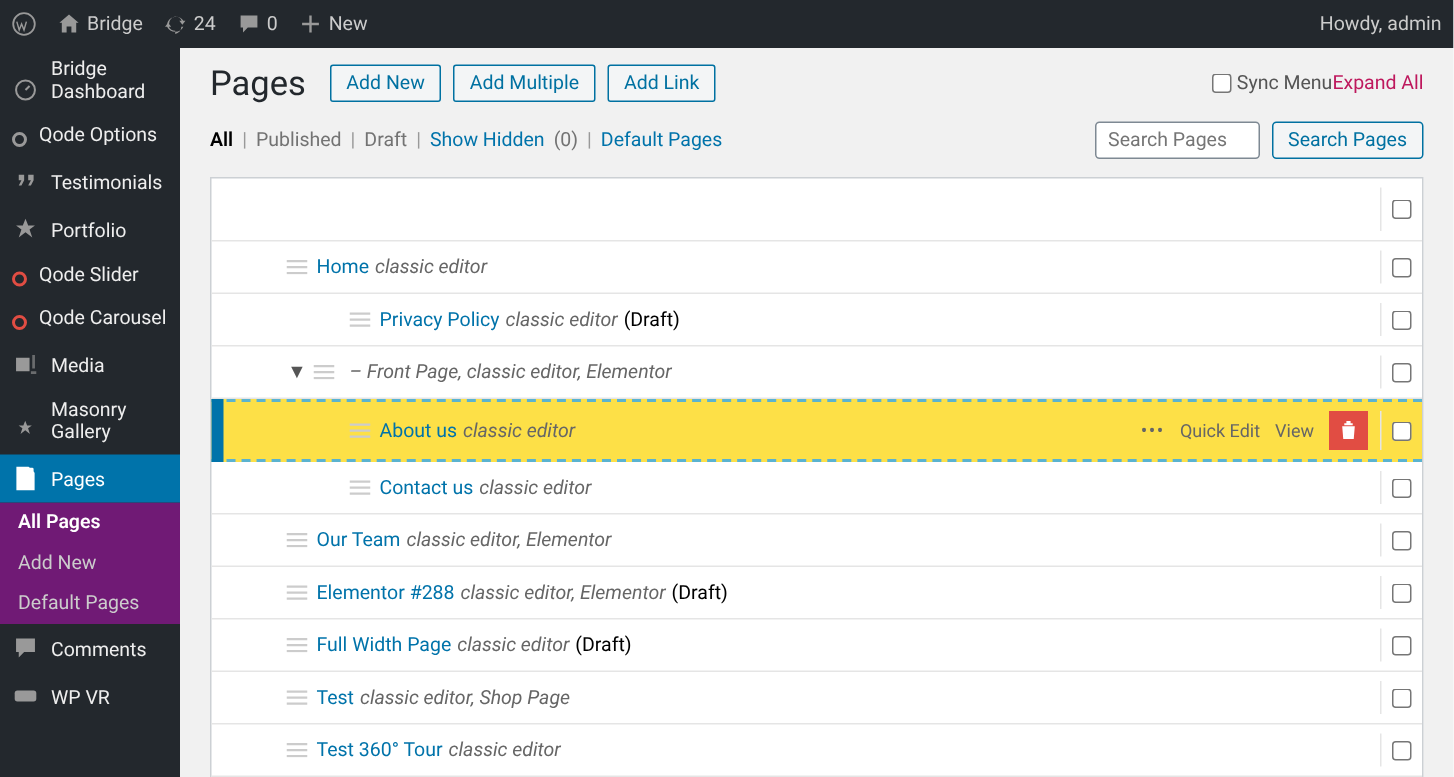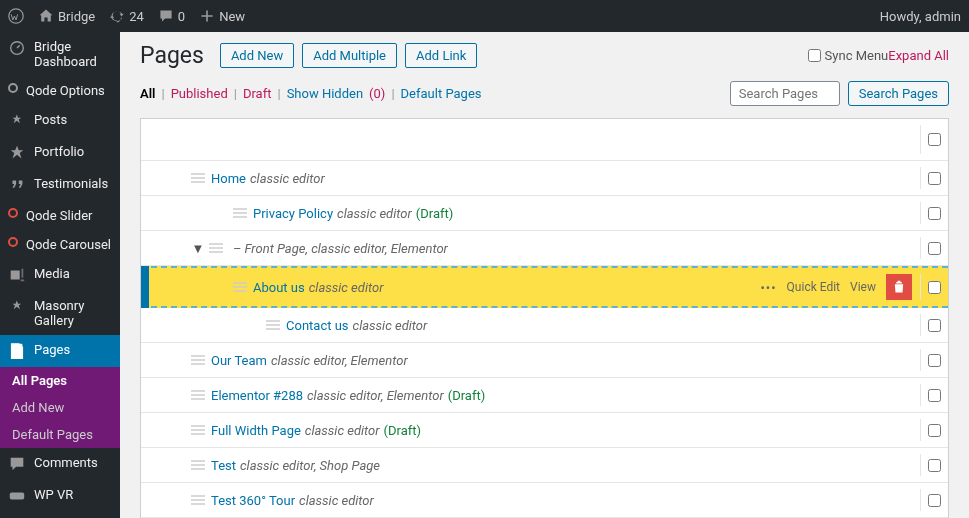--- a/index.html
+++ b/index.html
@@ -3,56 +3,56 @@
 <meta charset="utf-8">
 <style>
 *{margin:0;padding:0;box-sizing:border-box;font-family:-apple-system,BlinkMacSystemFont,"Segoe UI",Roboto,sans-serif}
 body{background:#f1f1f1;font-size:13px;color:#444;overflow-x:hidden}
 .adminbar{background:#23282d;color:#ccc;height:32px;display:flex;align-items:center;padding:0 8px;font-size:13px;justify-content:space-between}
 .adminbar-left,.adminbar-right{display:flex;align-items:center;gap:14px}
 .adminbar-item{display:flex;align-items:center;gap:4px;color:#ccc;cursor:pointer}
 .adminbar-item svg{width:16px;height:16px;fill:#999}
 .wrap{display:flex;min-height:calc(100vh - 32px)}
 .sidebar{width:120px;background:#23282d;color:#eee;padding-top:0}
-.menu-item{display:flex;align-items:flex-start;gap:8px;padding:7px 8px;color:#eee;cursor:pointer;font-size:13px}
+.menu-item{display:flex;align-items:flex-end;gap:8px;padding:7px 8px;color:#eee;cursor:pointer;font-size:13px}
 .menu-item.active{background:#0073aa;color:#fff;position:relative}
 .menu-item.active::after{content:"";position:absolute;right:-8px;top:50%;transform:translateY(-50%);border:8px solid transparent;border-right-color:#f1f1f1}
 .menu-item svg{width:18px;height:18px;fill:#999;flex-shrink:0}
 .menu-item.active svg{fill:#fff}
 .submenu{background:#701a75}
 .submenu-item{padding:6px 12px;color:#ccc;cursor:pointer;font-size:13px}
 .submenu-item.active{color:#fff;font-weight:600}
 .content{flex:1;padding:0;background:#f1f1f1}
 .header{display:flex;align-items:center;padding:10px 20px 8px;gap:8px}
 .page-title{font-size:23px;font-weight:400;color:#23282d;margin-right:8px}
 .btn{border:1px solid #0071a1;color:#0071a1;background:#f3f5f6;padding:4px 10px;font-size:13px;cursor:pointer;border-radius:2px}
 .header-right{margin-left:auto;display:flex;align-items:center;}
 .sync{display:flex;align-items:center;gap:4px;font-size:13px;color:#555}
 .expand{font-size:13px;color:#be185d;cursor:pointer}
 .filterbar{display:flex;align-items:center;padding:4px 20px 12px;gap:6px;font-size:13px}
 .filter-link{color:#0073aa;cursor:pointer}
 .filter-link.active{color:#000;font-weight:600}
 .sep{color:#999}
-.muted{color:#be185d}
+.muted{color:#737373}
 .searchwrap{margin-left:auto;display:flex;gap:8px}
 .search-input{border:1px solid #7e8993;padding:4px 8px;width:110px;font-size:13px;border-radius:3px}
 .search-btn{border:1px solid #0071a1;color:#0071a1;background:#f3f5f6;padding:4px 10px;font-size:13px;cursor:pointer;border-radius:3px}
 .table{background:#fff;border:1px solid #ccd0d4;margin:0 20px 20px}
 .row{display:flex;align-items:center;border-bottom:1px solid #e5e5e5;min-height:35px;padding:6px 0;position:relative}
 .row.blank{min-height:42px}
 .row.hover{background:#fde047;border-top:2px dashed #5bb3d0;border-bottom:2px dashed #5bb3d0}
 .row.hover::before{content:"";position:absolute;left:0;top:-2px;bottom:-2px;width:8px;background:#0073aa}
 .indent1{padding-left:50px}
 .indent2{padding-left:92px}
 .caret{width:14px;display:inline-flex;justify-content:center;color:#555;cursor:pointer;margin-right:4px}
 .drag{display:inline-flex;cursor:move;color:#ccc;margin-right:6px}
 .drag svg{width:14px;height:10px}
 .pgtitle{color:#0073aa;cursor:pointer}
 .pgmeta{color:#666;font-style:italic;margin-left:4px}
-.pgstatus{color:#15803d;margin-left:4px}
+.pgstatus{color:#000000;margin-left:4px}
 .row-actions{margin-left:auto;display:flex;align-items:center;gap:10px;padding-right:8px}
 .dots{color:#666;cursor:pointer;letter-spacing:1px}
 .act{color:#666;cursor:pointer;font-size:12px}
 .del{background:#e14d43;width:26px;height:26px;display:flex;align-items:center;justify-content:center;cursor:pointer}
 .del svg{width:14px;height:14px;fill:#fff}
 .chkcol{width:28px;border-left:1px solid #e5e5e5;display:flex;align-items:center;justify-content:center;align-self:stretch}
 .chkcol input{cursor:pointer}
 .qode-dot{width:10px;height:10px;border:2px solid #999;border-radius:50%;display:inline-block;flex-shrink:0}
 .qode-dot.red{border-color:#e14d43}
 </style>
@@ -107,35 +107,29 @@
           <path d="M10 10l3-3" stroke="#999" stroke-width="1.5"></path>
         </svg>
         <span>Bridge Dashboard</span>
       </div>
       <div class="menu-item">
         <span class="qode-dot"></span>
         <span>Qode Options</span>
       </div>
       <div class="menu-item">
         <svg viewBox="0 0 20 20" fill="#999">
-          <path d="M10 2l2 5h5l-4 3 2 6-5-4-5 4 2-6-4-3h5z" transform="scale(0.7) translate(4 2)"></path>
-        </svg>
-        <span>Posts</span>
+          <path d="M5 5h4v4l-2 4H5l2-4H5zm7 0h4v4l-2 4h-2l2-4h-2z"></path>
+        </svg>
+        <span>Testimonials</span>
       </div>
       <div class="menu-item">
         <svg viewBox="0 0 20 20" fill="#999">
           <path d="M10 2l2 5h5l-4 3 2 6-5-4-5 4 2-6-4-3h5z"></path>
         </svg>
         <span>Portfolio</span>
-      </div>
-      <div class="menu-item">
-        <svg viewBox="0 0 20 20" fill="#999">
-          <path d="M5 5h4v4l-2 4H5l2-4H5zm7 0h4v4l-2 4h-2l2-4h-2z"></path>
-        </svg>
-        <span>Testimonials</span>
       </div>
       <div class="menu-item">
         <span class="qode-dot red"></span>
         <span>Qode Slider</span>
       </div>
       <div class="menu-item">
         <span class="qode-dot red"></span>
         <span>Qode Carousel</span>
       </div>
       <div class="menu-item">
@@ -286,21 +280,21 @@
               <svg viewBox="0 0 20 20">
                 <path d="M6 3h8v2H6zm-2 3h12l-1 12H5zm4-5h4v2H8z"></path>
               </svg>
             </span>
           </div>
           <div class="chkcol">
             <input type="checkbox" style="">
           </div>
         </div>
         <div class="row">
-          <div class="indent2" style="flex: 1 1 0%; display: flex; align-items: center; margin-left: 33px;">
+          <div class="indent2" style="flex: 1 1 0%; display: flex; align-items: center;">
             <span class="drag">
               <svg viewBox="0 0 14 10">
                 <line x1="0" y1="1" x2="14" y2="1" stroke="#ccc" stroke-width="1.5"></line>
                 <line x1="0" y1="5" x2="14" y2="5" stroke="#ccc" stroke-width="1.5"></line>
                 <line x1="0" y1="9" x2="14" y2="9" stroke="#ccc" stroke-width="1.5"></line>
               </svg>
             </span>
             <span class="pgtitle">Contact us</span>
             <span class="pgmeta"> classic editor</span>
           </div>

